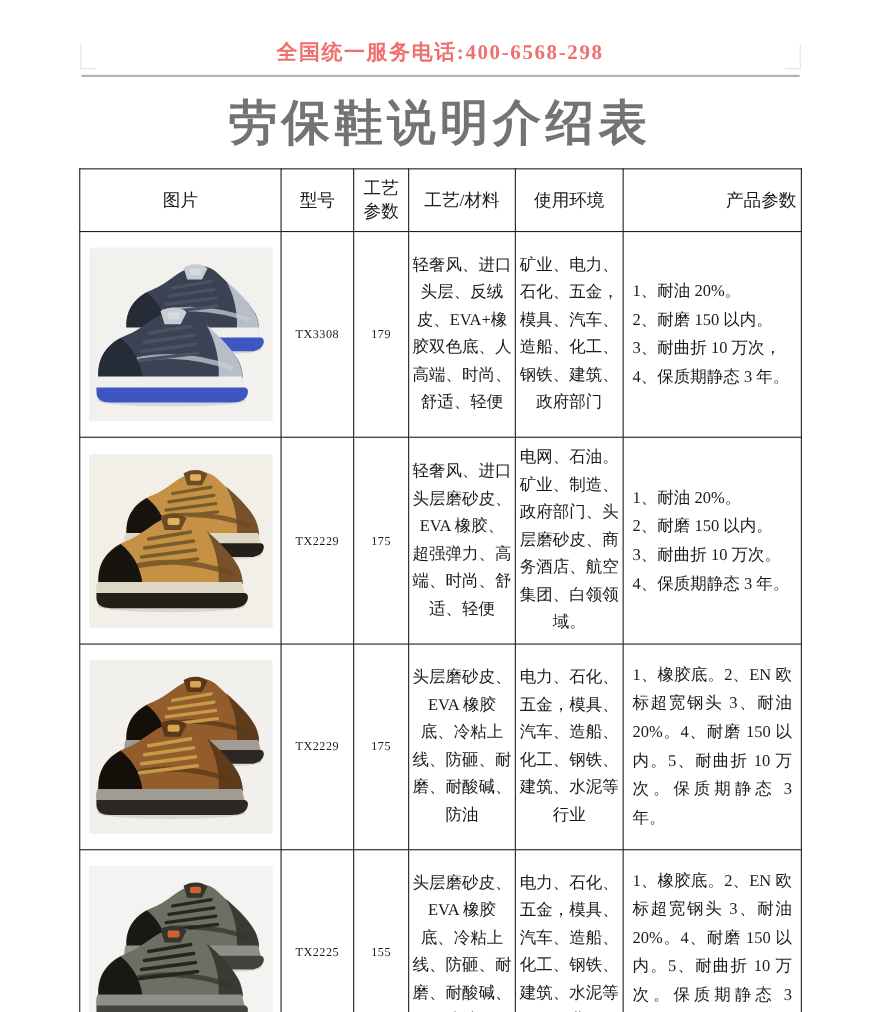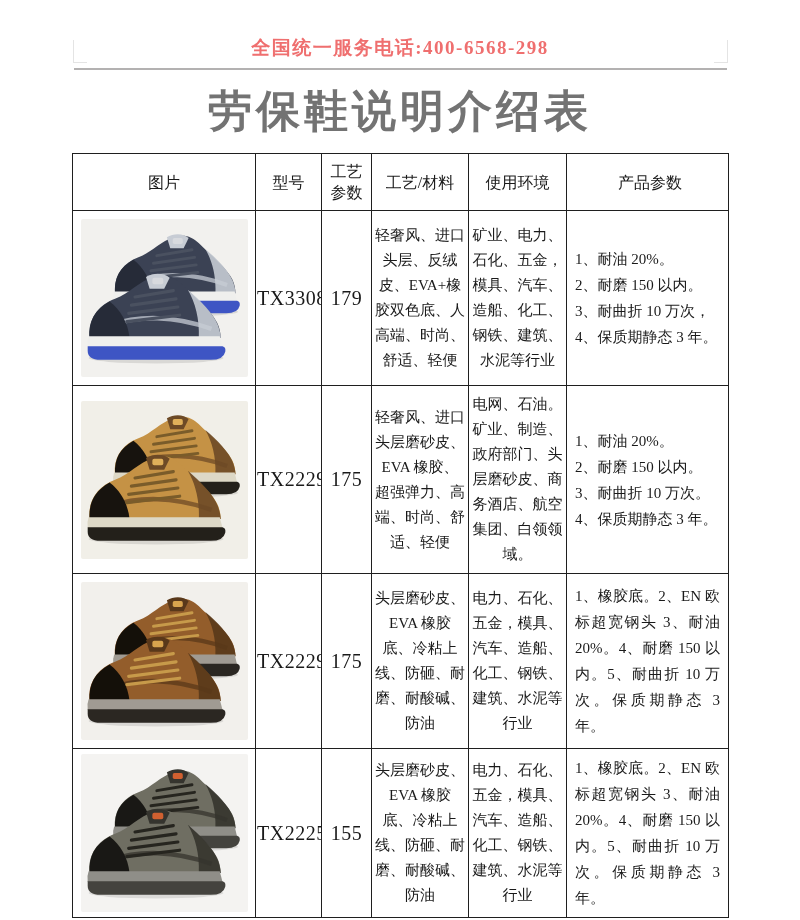--- a/index.html
+++ b/index.html
@@ -24,24 +24,24 @@
 
   table{
     border-collapse:collapse;table-layout:fixed;width:656px;margin:12px 0 0 72px;
     font-size:15px;
   }
   th,td{border:1px solid #1f1f1f;vertical-align:middle;overflow:hidden;}
   thead tr{height:57px;}
   tbody tr{height:175px;}
   tbody tr:last-child{height:166px;}
   th{font-weight:normal;font-size:16px;line-height:21px;text-align:center;padding:0 4px;}
-  th.th-left{text-align:center;padding-left:9px;}
+  th.th-left{text-align:right;padding-left:9px;}
 
-  .c-model,.c-param{text-align:center;font-size:20px;letter-spacing:0.5px;}
-  .c-mat{text-align:center;line-height:25px;padding:6px 3px;}
+  .c-model,.c-param{text-align:center;font-size:11px;letter-spacing:0.5px;}
+  .c-mat{text-align:center;line-height:25px;padding:18px 3px;}
   .c-env{text-align:center;line-height:25px;padding:6px 3px;}
   .c-prod{text-align:justify;line-height:26px;padding:6px 8px;white-space:pre-line;margin-top:29px;}
 
   .c-img{padding:0;}
   .photo{
     width:167px;height:158px;margin:0 auto;border-radius:2px;
     display:flex;align-items:center;justify-content:center;
   }
   .shoe-svg{width:158px;height:149px;display:block;}
 </style>
@@ -97,21 +97,21 @@
       <div class="photo" title="dark-navy-safety-sneaker-pair-white-midsole-blue-outsole" style="background: rgb(242, 241, 238);">
         <svg class="shoe-svg" viewBox="0 0 170 160" aria-hidden="true" style="--c-bg: #f2f1ee; --c-upper: #3b4254; --c-toe: #262b38; --c-accent: #c7ccd4; --c-mid: #efefed; --c-sole: #3e55c4; --c-lace: #4a5160; --c-logo: #d8dade;">
           <use href="#shoe-shape" transform="translate(26,6) scale(0.90)"></use>
           <use href="#shoe-shape" transform="translate(-2,48) scale(0.98)"></use>
         </svg>
       </div>
     </td>
     <td class="c-model">TX3308</td>
     <td class="c-param">179</td>
     <td class="c-mat">轻奢风、进口头层、反绒皮、EVA+橡胶双色底、人高端、时尚、舒适、轻便</td>
-    <td class="c-env">矿业、电力、石化、五金，模具、汽车、造船、化工、钢铁、建筑、水泥等行业</td>
+    <td class="c-env">矿业、电力、石化、五金，模具、汽车、造船、化工、钢铁、建筑、政府部门</td>
     <td class="c-prod">1、耐油 20%。
 2、耐磨 150 以内。
 3、耐曲折 10 万次，
 4、保质期静态 3 年。</td>
   </tr>
 
   <tr>
     <td class="c-img">
       <div class="photo" title="tan-hiking-safety-shoe-pair-black-toe-black-lug-sole" style="background: rgb(241, 239, 232);">
         <svg class="shoe-svg" viewBox="0 0 170 160" aria-hidden="true" style="--c-bg: #f1efe8; --c-upper: #c59245; --c-toe: #17130e; --c-accent: #6d4a26; --c-mid: #ddd8c6; --c-sole: #23201a; --c-lace: #7a5c2a; --c-logo: #e0b05a;">

